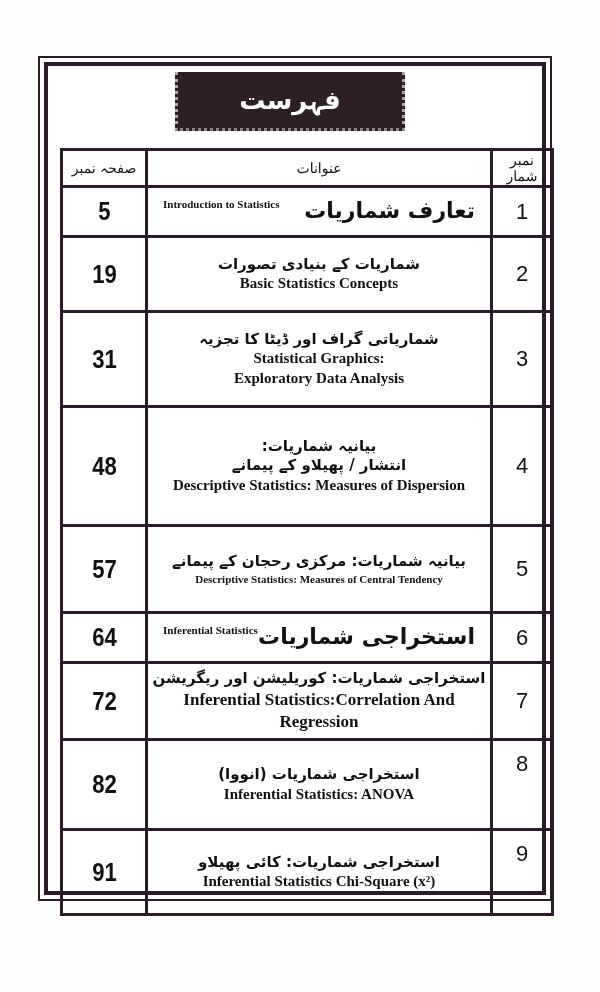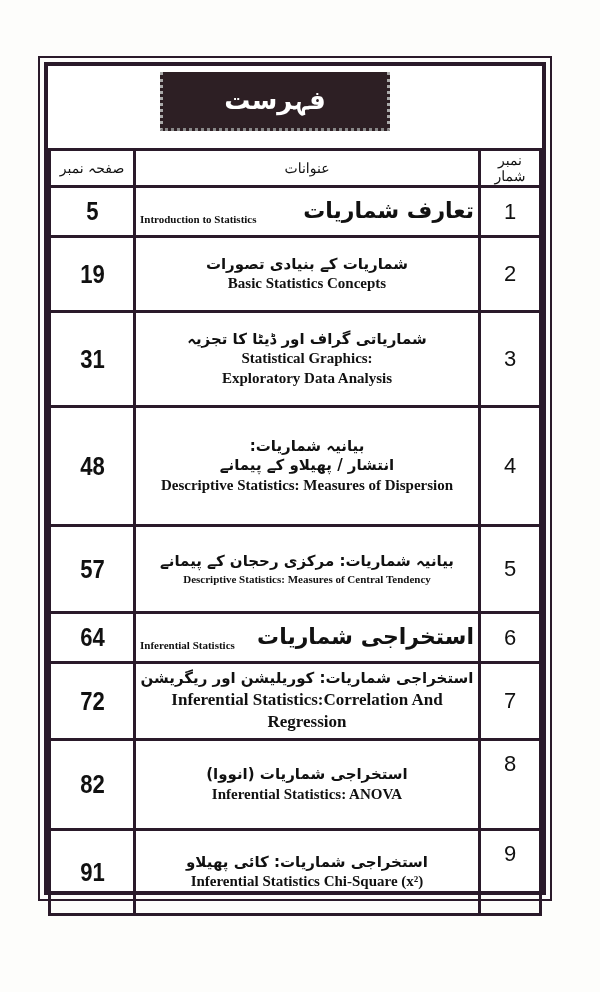--- a/index.html
+++ b/index.html
@@ -1,32 +1,32 @@
 <!DOCTYPE html>
 <html><head>
 <meta charset="utf-8">
 <style>
   html,body{margin:0;padding:0;background:#fdfdfb;}
   body{width:600px;height:992px;position:relative;overflow:hidden;font-family:"DejaVu Sans",sans-serif;color:#111;}
   .outer{position:absolute;left:38px;top:56px;width:514px;height:845px;border:2px solid #2a1a2a;box-sizing:border-box;}
   .inner{position:absolute;left:4px;top:4px;right:4px;bottom:4px;border:4px solid #2a1a2a;box-sizing:border-box;background:#fff;}
-  .title-band{position:absolute;left:0;right:0;top:0;height:102px;}
+  .title-band{position:absolute;left:15px;right:0;top:0;height:102px;}
   .title-box{position:absolute;left:112px;top:6px;width:224px;height:56px;background:#2d1f24;border-left:3px dotted #aaa;border-right:3px dotted #aaa;border-bottom:3px dotted #888;display:flex;align-items:center;justify-content:center;}
   .title-text{color:#fff;font-size:26px;font-weight:bold;direction:rtl;font-family:"DejaVu Sans",sans-serif;}
-  table{position:absolute;left:0;top:82px;width:100%;border-collapse:collapse;table-layout:fixed;}
+  table{position:absolute;left:12px;top:82px;width:100%;border-collapse:collapse;table-layout:fixed;}
   td,th{border:3px solid #2a1a2a;padding:0;text-align:center;vertical-align:middle;}
   th{height:34px;font-weight:normal;font-size:14px;direction:rtl;font-family:"DejaVu Serif",serif;}
   .col-page{width:82px;}
   .col-num{width:58px;}
   .page{font-family:"Liberation Sans",sans-serif;font-weight:bold;font-size:26px;transform:scaleX(0.85);}
   .num{font-family:"Liberation Sans",sans-serif;font-size:22px;}
   .urdu{direction:rtl;font-weight:bold;font-size:15px;line-height:1.3;font-family:"DejaVu Sans",sans-serif;}
   .eng{font-family:"Liberation Serif",serif;font-weight:bold;font-size:15px;line-height:1.3;}
   .eng.small{font-size:11px;}
-  .inline{display:flex;align-items:flex-end;justify-content:space-between;padding:0 4px;}
+  .inline{display:flex;align-items:flex-start;justify-content:space-between;padding:0 15px;}
 </style>
 </head>
 <body>
 
 <div class="outer">
   <div class="inner">
     <div class="title-band">
       <div class="title-box">
         <span class="title-text">فہرست</span>
       </div>

